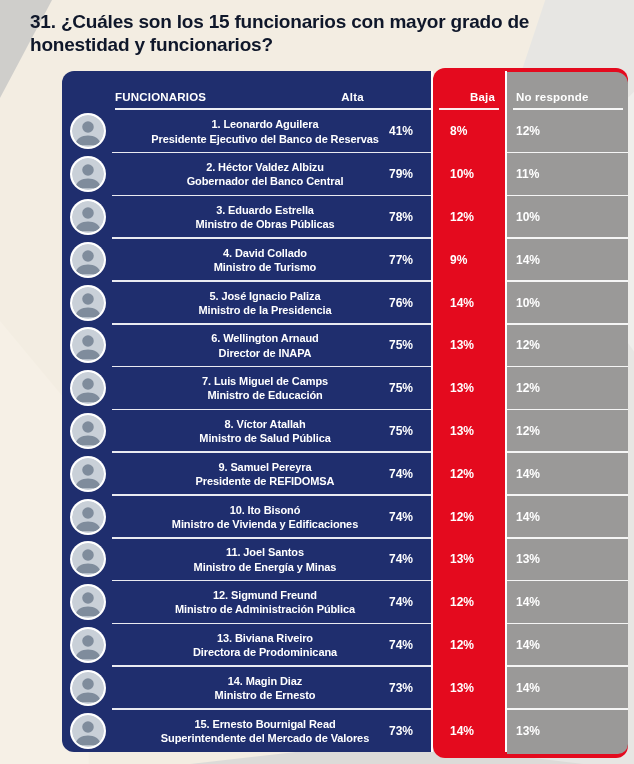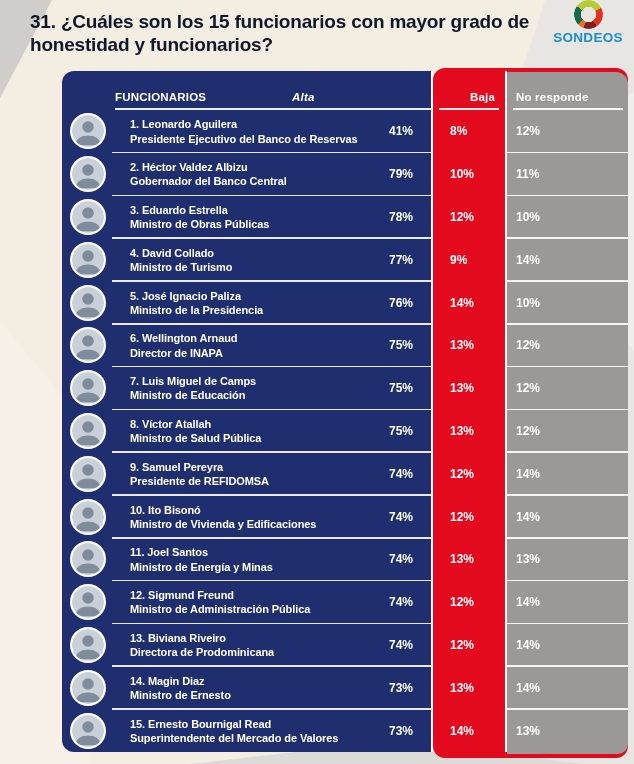--- a/index.html
+++ b/index.html
@@ -66,21 +66,21 @@
     background:var(--gray,#9a9998);border-radius:0 12px 10px 0;
   }
   .vline{position:absolute;top:3px;width:2px;height:681px;background:#fff;}
   .vline-1{left:369px;}
   .vline-2{left:443px;}
 
   .grid{position:absolute;left:0;top:3px;width:566px;height:681px;display:flex;flex-direction:column;border-radius:29px;}
   .thead{position:relative;height:39px;flex:none;}
   .th{position:absolute;bottom:7px;font-size:11.5px;font-weight:bold;color:#fff;letter-spacing:0.2px;}
   .th-func{left:53px;}
-  .th-alta{left:230px;width:121px;text-align:left;font-style:italic;}
+  .th-alta{left:230px;width:121px;text-align:center;}
   .th-baja{left:388px;margin-left:20px;}
   .th-nores{left:454px;}
   .hline{position:absolute;bottom:0;height:2px;background:rgba(255,255,255,0.92);}
   .hline-blue{left:53px;width:316px;}
   .hline-red{left:377px;width:60px;}
   .hline-gray{left:451px;width:110px;}
 
   .rows{flex:1;display:flex;flex-direction:column;}
   .row{position:relative;flex:1;}
   .row-line-b,.row-line-g{position:absolute;top:-1px;height:1.6px;background:rgba(255,255,255,0.9);}
@@ -88,21 +88,21 @@
   .row-line-g{left:445px;width:121px;}
   div.row:first-of-type .row-line-b,div.row:first-of-type .row-line-g{display:none;}
 
   .avatar{
     position:absolute;left:8px;top:50%;transform:translateY(-50%);
     width:36px;height:36px;border-radius:50%;background:#fff;
     display:flex;align-items:center;justify-content:center;
   }
   .avatar svg{width:32px;height:32px;border-radius:50%;display:block;}
 
-  .who{position:absolute;left:68px;top:50%;transform:translateY(-50%);width:300px;color:#fff;}
+  .who{position:absolute;left:53px;top:50%;transform:translateY(-50%);width:300px;color:#fff;text-align:center;}
   .who .name{font-size:11px;font-weight:bold;line-height:1.3;letter-spacing:-0.1px;}
   .who .role{font-size:11px;font-weight:bold;line-height:1.3;letter-spacing:-0.1px;}
 
   .cell{
     position:absolute;top:0;height:100%;display:flex;align-items:center;
     font-size:12px;font-weight:bold;color:#fff;
   }
   .cell-alta{left:230px;width:121px;justify-content:flex-end;}
   .cell-baja{left:388px;}
   .cell-nores{left:454px;}
@@ -118,24 +118,20 @@
     <div class="bg-cream2"></div>
     <div class="bg-bottom"></div>
     <div class="bg-topleft"></div>
   </div>
 
   <div class="title">
     <span>31. ¿Cuáles son los 15 funcionarios con mayor grado de</span><br>
     <span>honestidad y funcionarios?</span>
   </div>
 
-  <div class="brand">
-    <div class="brand-ring"></div>
-    <div class="brand-name">SONDEOS</div>
-  </div>
 
   <div class="table">
     <div class="panel-red"></div>
     <div class="panel-blue"></div>
     <div class="panel-gray"></div>
     <div class="vline vline-1"></div>
     <div class="vline vline-2"></div>
 
     <div class="grid">
       <div class="thead">

